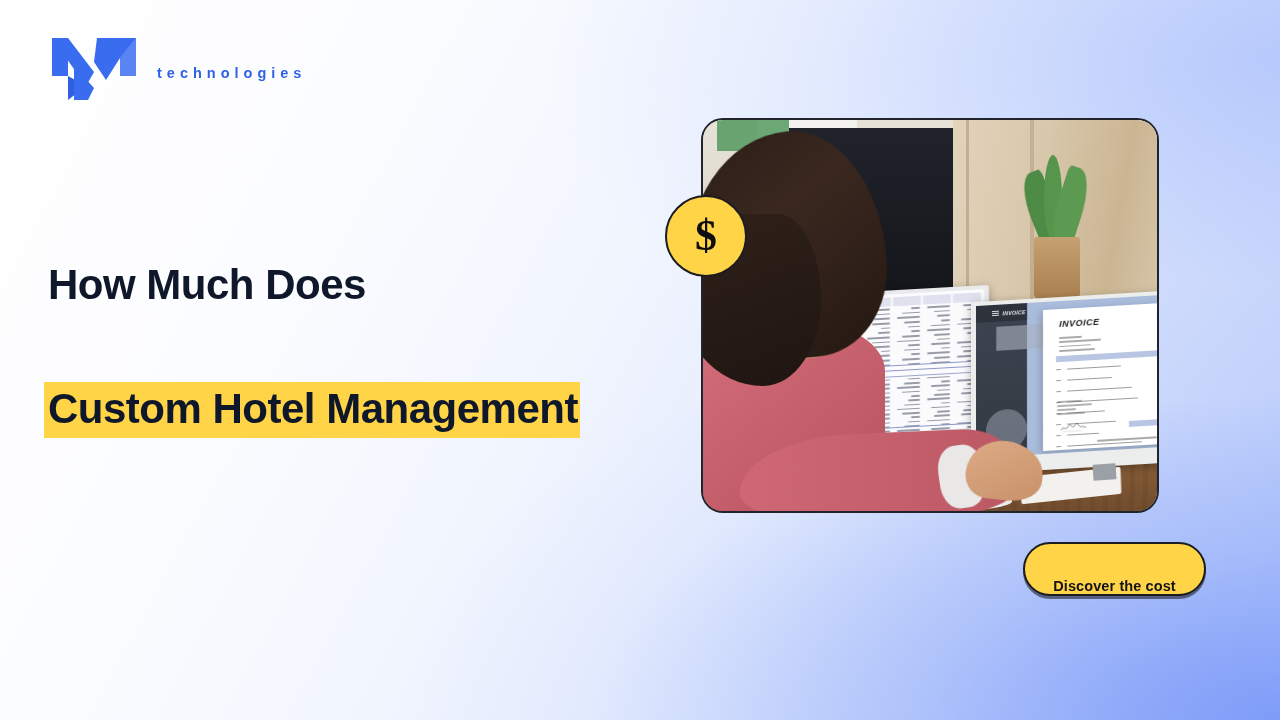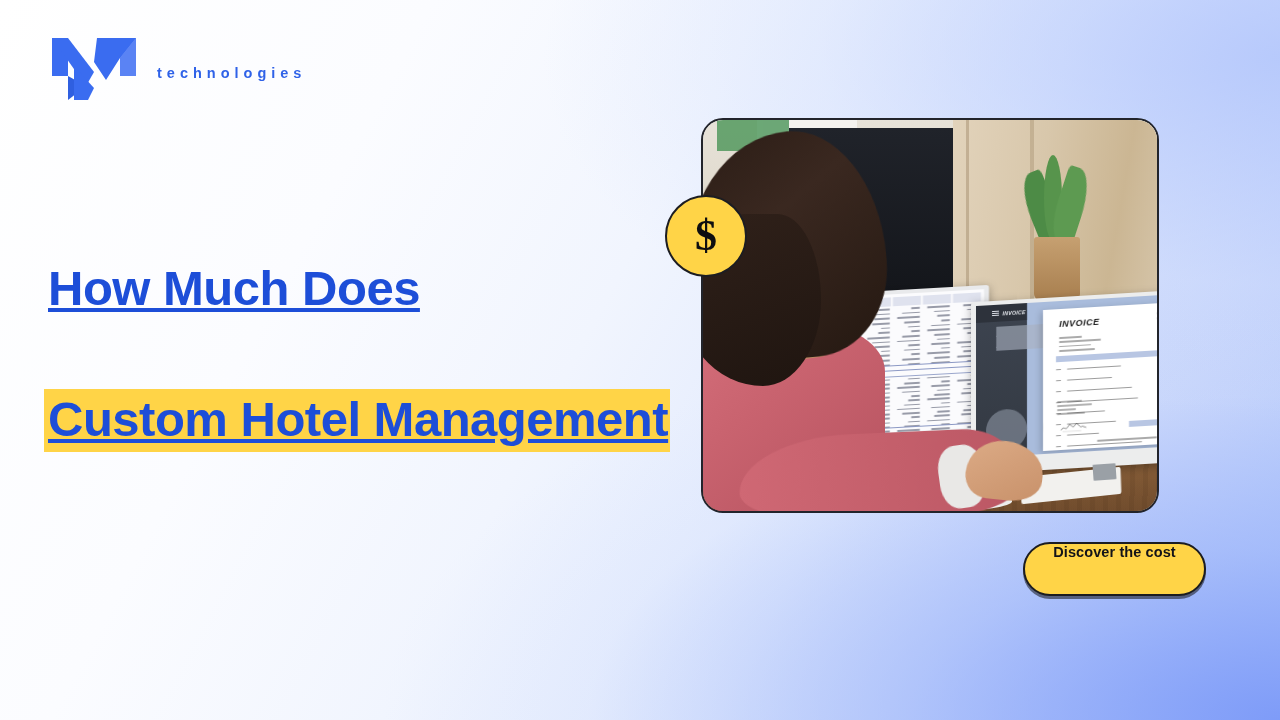--- a/index.html
+++ b/index.html
@@ -24,23 +24,23 @@
   .logo-sub {
     font-size:14.5px; font-weight:700; color:#2f62e8;
     letter-spacing:5.0px; line-height:1; margin-top:6px; padding-left:3px;
   }
 
   
   .headline { position:absolute; left:44px; top:258px; width:640px; }
   .hl-line { display:block; margin-bottom:20px; white-space:nowrap; }
   .hl-line:last-child { margin-bottom:0; }
   .hl-seg {
-    font-size:49px; font-weight:700; color:#1d4ed8;
+    font-size:42px; font-weight:700; color:#0f172a;
     letter-spacing:-0.5px; line-height:1.0;
-    display:inline-block; padding:6px 2px 8px 4px;text-decoration:underline;
+    display:inline-block; padding:6px 2px 8px 4px;
   }
   .hl-seg.hi { background:#FFD447;margin-top:48px; }
 
   
   .photo-card {
     position:absolute; left:701px; top:118px; width:458px; height:395px;
     border-radius:22px; overflow:hidden;
     border:2px solid #22242b;
     background:#cfd2d6;
   }
@@ -190,21 +190,21 @@
     background:#FFD447; border:2px solid #1c1d22; border-radius:50%;
     display:flex; align-items:center; justify-content:center;
     font-size:44px; font-weight:700; color:#0e0e10; line-height:1;
     font-family:"Liberation Serif", serif;
   }
 
   
   .cta {
     position:absolute; left:1023px; top:542px; width:183px; height:54px;
     background:#FFD447; border:2px solid #1b1c21; border-radius:27px;
-    display:flex; align-items:flex-start; justify-content:center;
+    display:flex; align-items:flex-end; justify-content:center;
     font-size:14.5px; font-weight:700; color:#131318; letter-spacing:.1px;
     box-shadow:0 3px 0 rgba(20,20,25,.55);
     cursor:pointer;
   }
 </style>
 </head>
 <body>
 
 <div class="logo-wrap">
   <svg class="logo-mark" viewBox="0 0 88 66">

